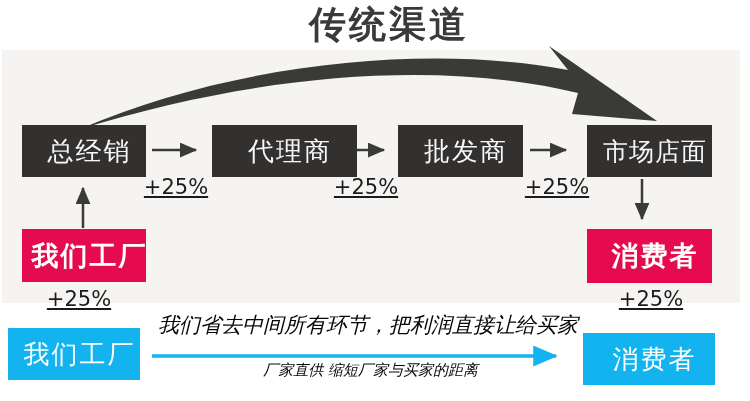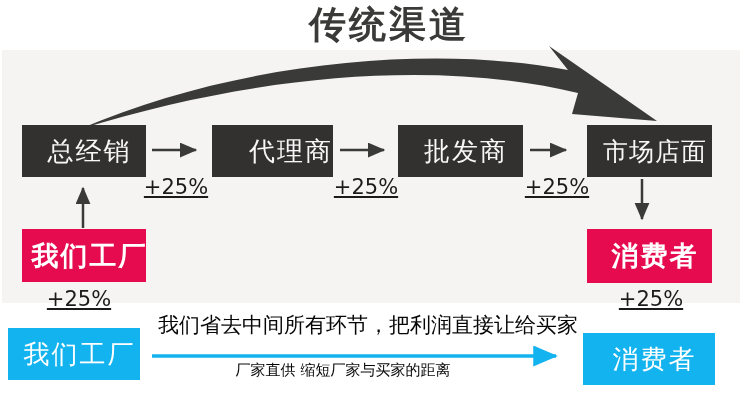--- a/index.html
+++ b/index.html
@@ -14,37 +14,37 @@
   }
   .overlay{position:absolute;left:0;top:0;width:750px;height:401px;}
   .box{
     position:absolute;display:flex;align-items:center;justify-content:center;
     box-sizing:border-box;white-space:nowrap;padding-left:11px;
   }
   .dark{background:#333130;color:#f7f7f7;font-size:26px;letter-spacing:2px;}
   .red{background:#e60a4f;color:#ffffff;font-size:27px;font-weight:bold;letter-spacing:2px;}
   .cyan{background:#12b3ee;color:#ffffff;font-size:26px;letter-spacing:2px;}
   .b-zjx{left:22px;top:125px;width:124px;height:52px;}
-  .b-dls{left:212px;top:125px;width:121px;height:52px;justify-content:flex-end;}
+  .b-dls{left:212px;top:125px;width:145px;height:52px;}
   .b-pfs{left:398px;top:125px;width:125px;height:52px;}
   .b-scdm{left:587px;top:125px;width:125px;height:52px;font-size:25px;letter-spacing:1px;}
   .r-factory{left:22px;top:229px;width:124px;height:53px;}
   .r-consumer{left:587px;top:229px;width:125px;height:54px;}
   .c-factory{left:8px;top:328px;width:132px;height:52px;}
   .c-consumer{left:583px;top:333px;width:132px;height:52px;}
   .pct{
     position:absolute;transform:translateX(-50%);font-size:21px;color:#1b1b1b;
     white-space:nowrap;line-height:24px;text-decoration:underline;
   }
   .p1{left:176px;top:175px;}
   .p2{left:366px;top:175px;}
   .p3{left:557px;top:175px;}
   .p4{left:79px;top:287px;}
   .p5{left:651px;top:287px;}
-  .note{position:absolute;text-align:center;color:#060606;white-space:nowrap;}
+  .note{position:absolute;text-align:right;color:#060606;white-space:nowrap;font-style:italic;}
   .note1{left:158px;width:414px;top:311px;font-size:21px;}
   .note2{left:208px;width:270px;top:361px;font-size:15px;}
 </style>
 </head>
 <body>
 
 <div class="stage">
 
   <div class="panel"></div>
 

